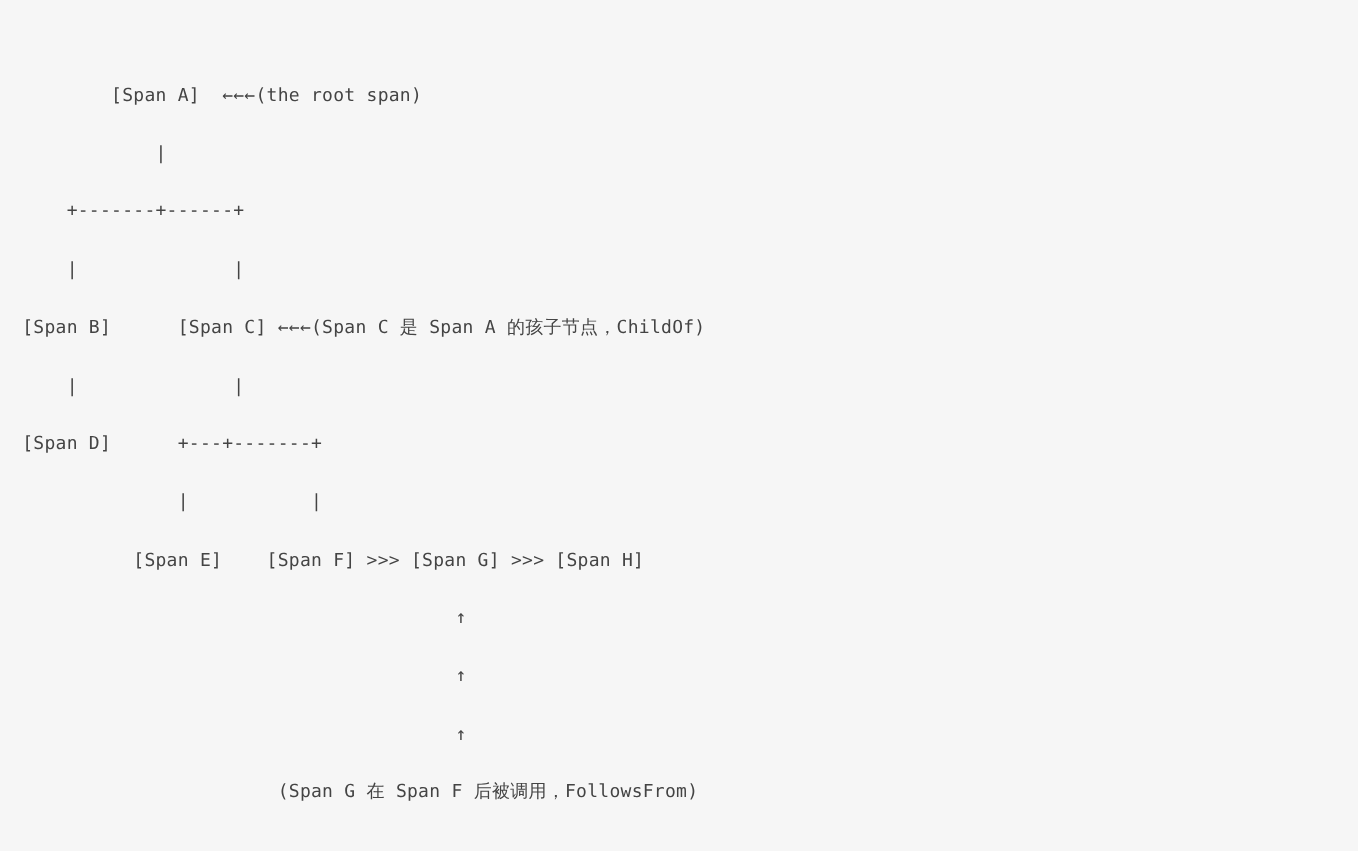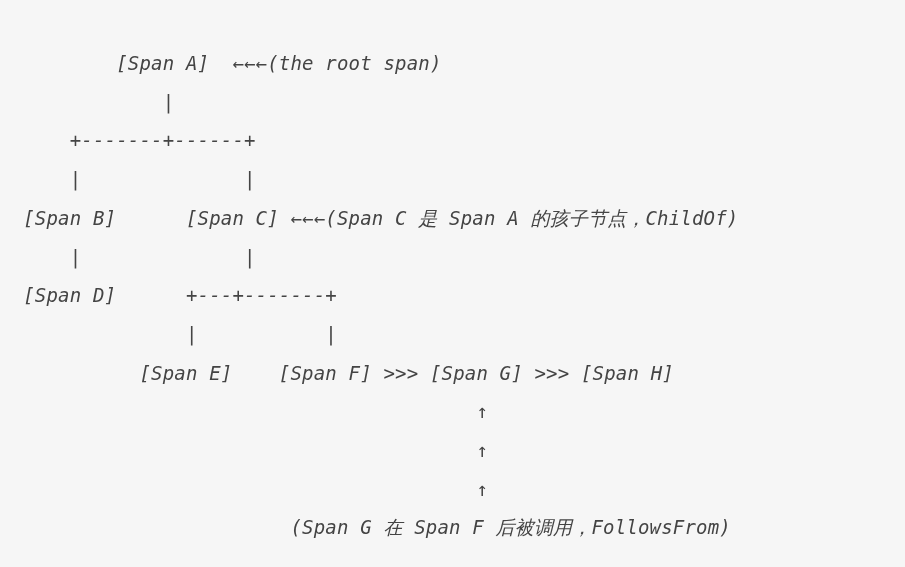--- a/index.html
+++ b/index.html
@@ -22,27 +22,26 @@
   }
   pre.ascii-art {
     position: absolute;
     left: 0px;
     top: 44px;
     margin: 0;
     padding: 0;
     color: #444444;
     background: transparent;
     font-family: "DejaVu Sans Mono", "Liberation Mono", monospace;
-    font-size: 19px;
+    font-size: 12px;
     line-height: 38.7px;
     letter-spacing: 0.18px;
     white-space: pre;
     -webkit-font-smoothing: antialiased;
     text-rendering: optimizeLegibility;
-    font-style: italic;
   }
 </style>
 </head>
 <body>
 
 <div id="diagram">
   <pre class="ascii-art">          [Span A]  ←←←(the root span)
               |
       +-------+------+
       |              |

